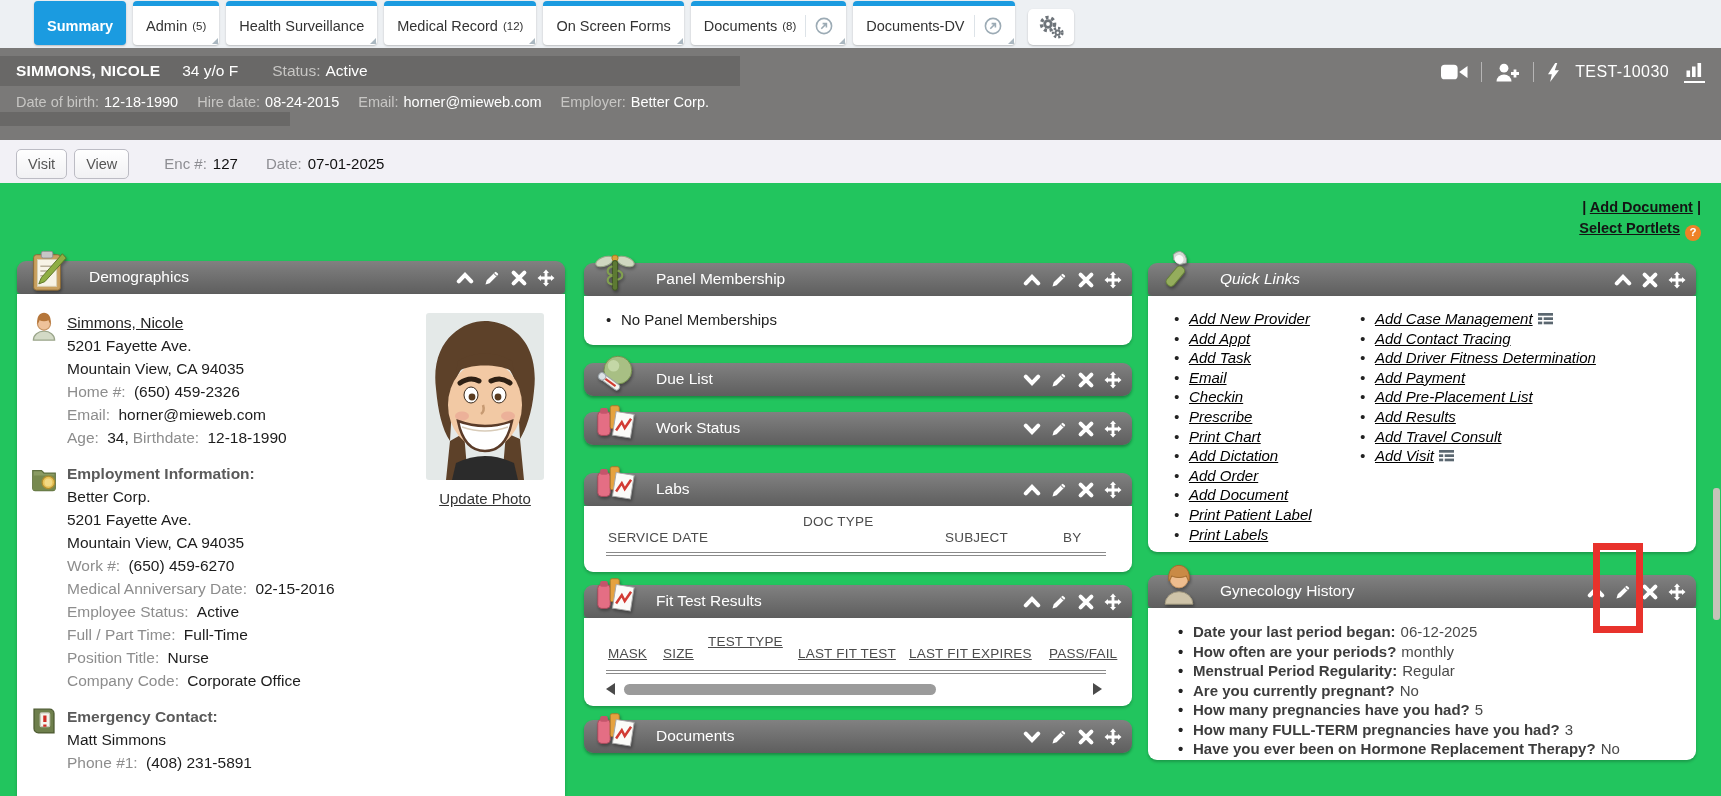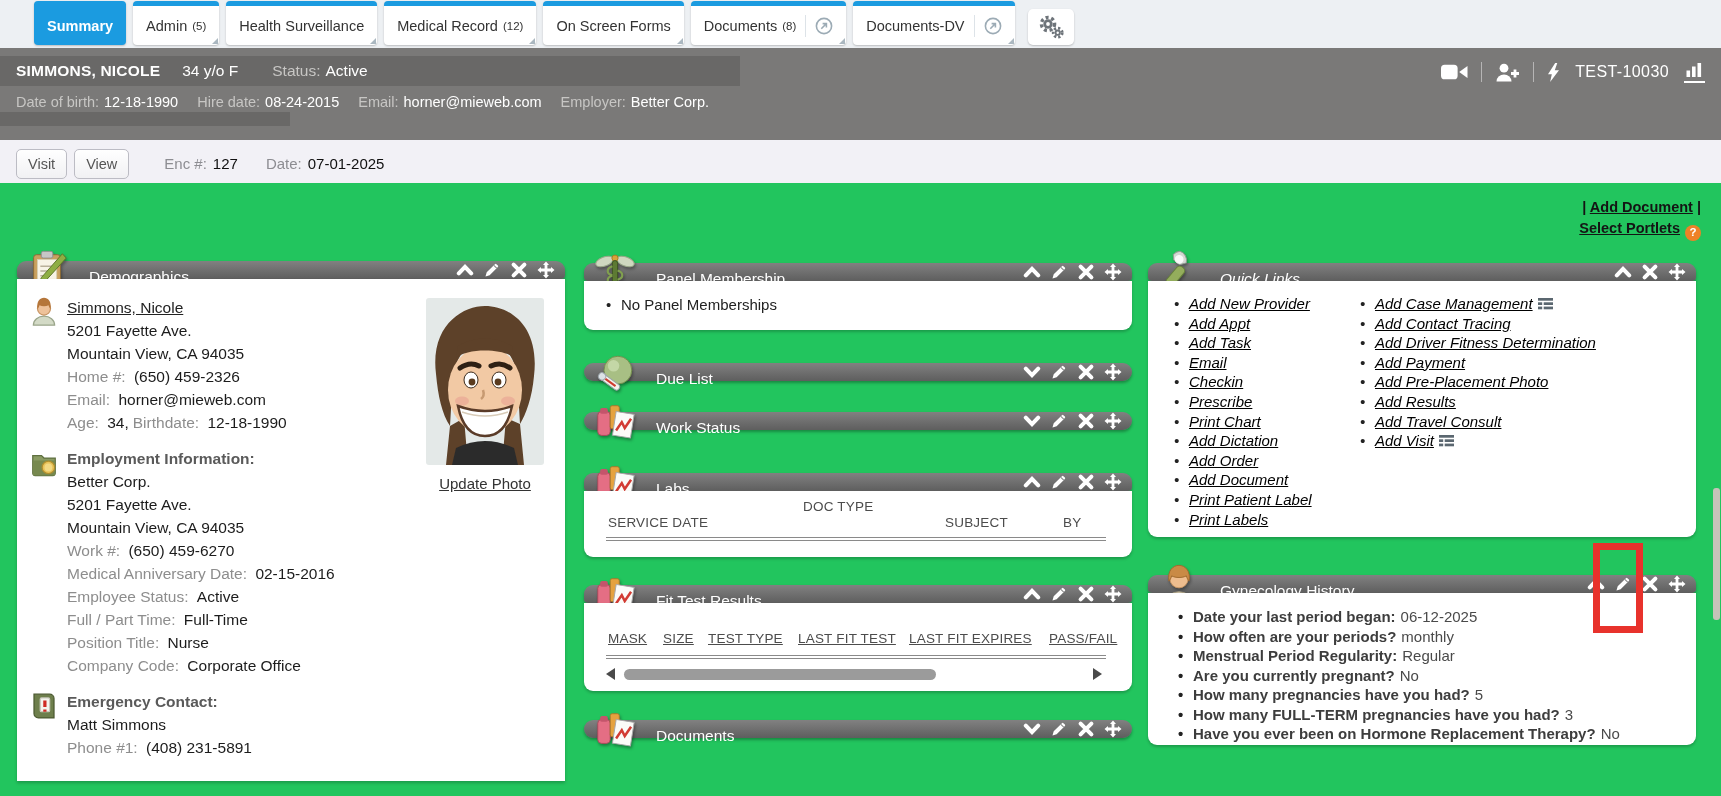--- a/index.html
+++ b/index.html
@@ -52,21 +52,21 @@
   .top-links a{color:#141414;text-decoration:underline;cursor:pointer;}
   .help-badge{display:inline-flex;width:16px;height:16px;border-radius:50%;background:#ee8227;
               color:#fff;font-size:11.5px;font-weight:bold;align-items:center;justify-content:center;
               margin-left:5px;vertical-align:-3px;cursor:pointer;}
 
   .col{position:absolute;top:0;width:548px;height:100%;}
   .col1{left:17px;} .col2{left:584px;} .col3{left:1148px;}
 
   
   .portlet{position:absolute;left:0;width:100%;}
-  .p-head{position:relative;height:18px;background:linear-gradient(#818181,#5e5e5e);
+  .p-head{position:relative;height:33px;background:linear-gradient(#818181,#5e5e5e);
           border-radius:9px 9px 4px 4px;box-shadow:0 2px 3px rgba(0,0,0,.3);}
   .p-head.rounded{border-radius:9px;}
   .p-title{position:absolute;left:72px;top:7px;font-size:15.5px;color:#fff;}
   .p-icon{position:absolute;left:8px;top:-13px;width:46px;height:46px;
           filter:drop-shadow(1px 2px 1.5px rgba(0,0,0,.35));}
   .p-icon svg{width:100%;height:100%;}
   .p-controls{position:absolute;right:10px;top:0;height:100%;display:flex;align-items:center;gap:9px;}
   .pc{width:18px;height:18px;cursor:pointer;display:flex;}
   .pc svg{width:100%;height:100%;}
   .p-body{position:relative;background:#fff;border-radius:0 0 9px 9px;box-shadow:0 2px 3px rgba(0,0,0,.22);
@@ -574,21 +574,21 @@
                   <path d="M9 0.5 L12 4 H6 Z M9 17.5 L6 14 H12 Z M0.5 9 L4 6 V12 Z M17.5 9 L14 12 V6 Z" fill="#fff"></path>
                   <path d="M9 3.5 V14.5 M3.5 9 H14.5" stroke="#fff" stroke-width="2.8"></path>
                 </svg>
               </span>
             </span>
         </div>
         <div class="p-body" style="height:88px;">
           <div id="fit-cols">
               <span class="tbl-hdr sortable" style="left: 24px; top: 28px;">MASK</span>
               <span class="tbl-hdr sortable" style="left: 79px; top: 28px;">SIZE</span>
-              <span class="tbl-hdr sortable" style="left: 124px; top: 28px;">TEST TYPE</span>
+              <span class="tbl-hdr sortable" style="left: 124px; top: 16px;">TEST TYPE</span>
               <span class="tbl-hdr sortable" style="left: 214px; top: 28px;">LAST FIT TEST</span>
               <span class="tbl-hdr sortable" style="left: 325px; top: 28px;">LAST FIT EXPIRES</span>
               <span class="tbl-hdr sortable" style="left: 465px; top: 28px;">PASS/FAIL</span>
             </div>
           <div class="dbl-line" style="top:52px;"></div>
           <div class="hsb" style="top:64px;">
             <span class="arr arr-l"></span>
             <span class="thumb"></span>
             <span class="arr arr-r"></span>
           </div>
@@ -688,21 +688,21 @@
                       <rect x="0" y="4.3" width="4.2" height="2.7"></rect>
                       <rect x="5.7" y="4.3" width="9.3" height="2.7"></rect>
                       <rect x="0" y="8.6" width="4.2" height="2.7"></rect>
                       <rect x="5.7" y="8.6" width="9.3" height="2.7"></rect>
                     </g>
                   </svg>
                 </span></li>
               <li><a>Add Contact Tracing</a></li>
               <li><a>Add Driver Fitness Determination</a></li>
               <li><a>Add Payment</a></li>
-              <li><a>Add Pre-Placement Photo</a></li>
+              <li><a>Add Pre-Placement List</a></li>
               <li><a>Add Results</a></li>
               <li><a>Add Travel Consult</a></li>
               <li><a>Add Visit</a><span class="tbl-ico">
                   <svg viewBox="0 0 15 12">
                     <g fill="#5b6770">
                       <rect x="0" y="0" width="15" height="2.7"></rect>
                       <rect x="0" y="4.3" width="4.2" height="2.7"></rect>
                       <rect x="5.7" y="4.3" width="9.3" height="2.7"></rect>
                       <rect x="0" y="8.6" width="4.2" height="2.7"></rect>
                       <rect x="5.7" y="8.6" width="9.3" height="2.7"></rect>

